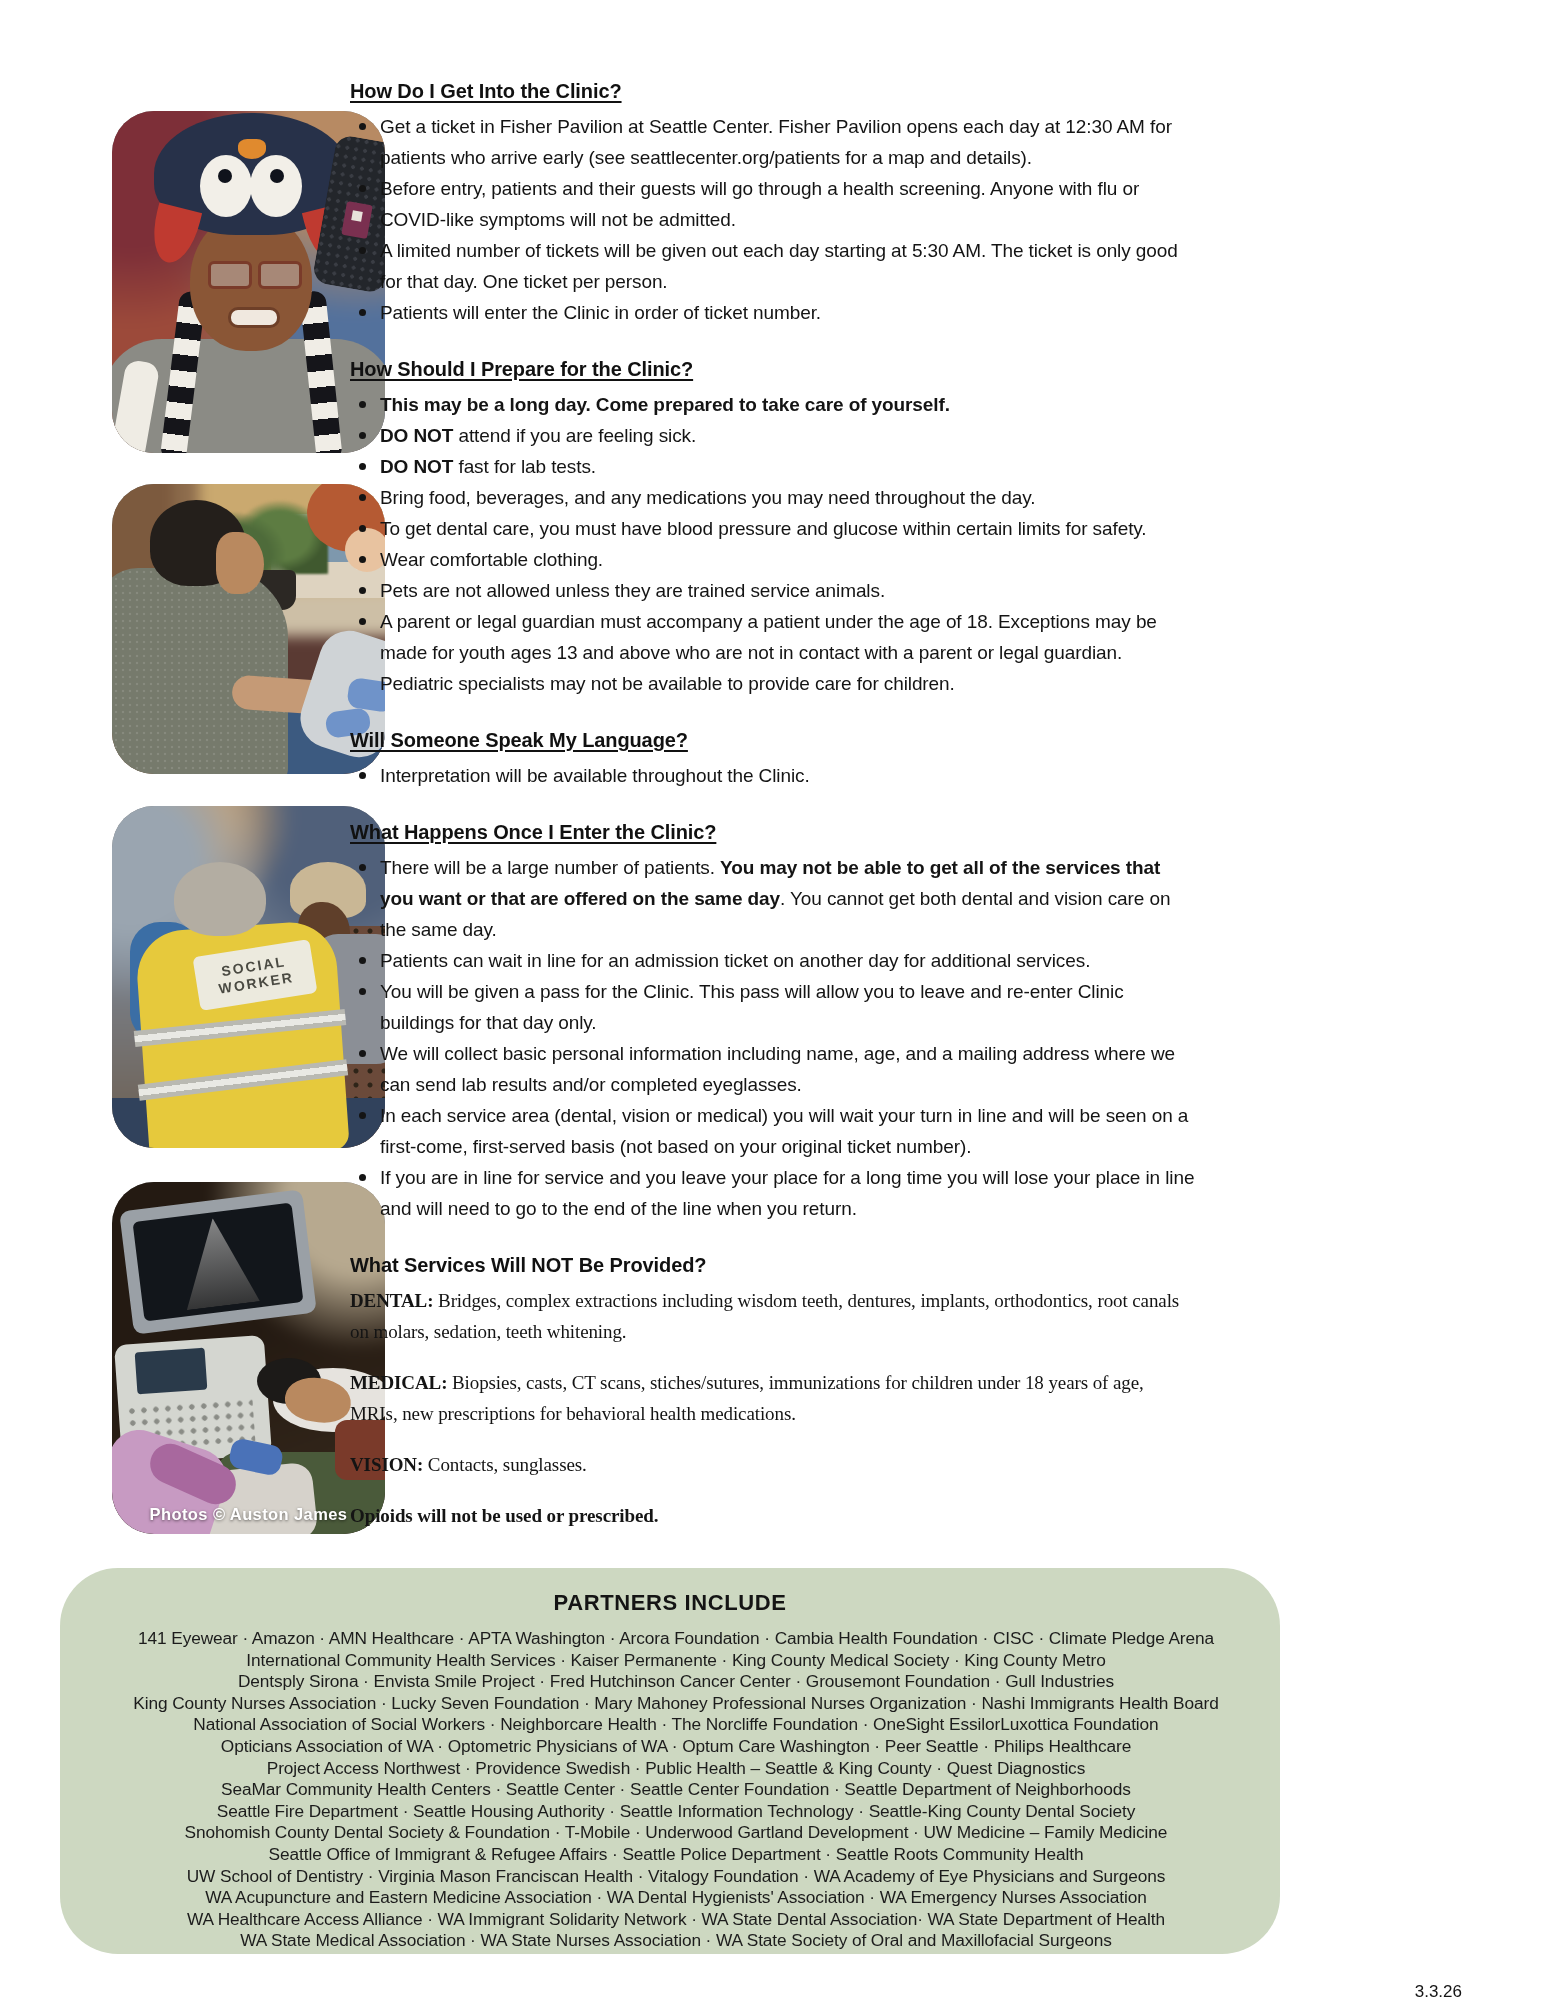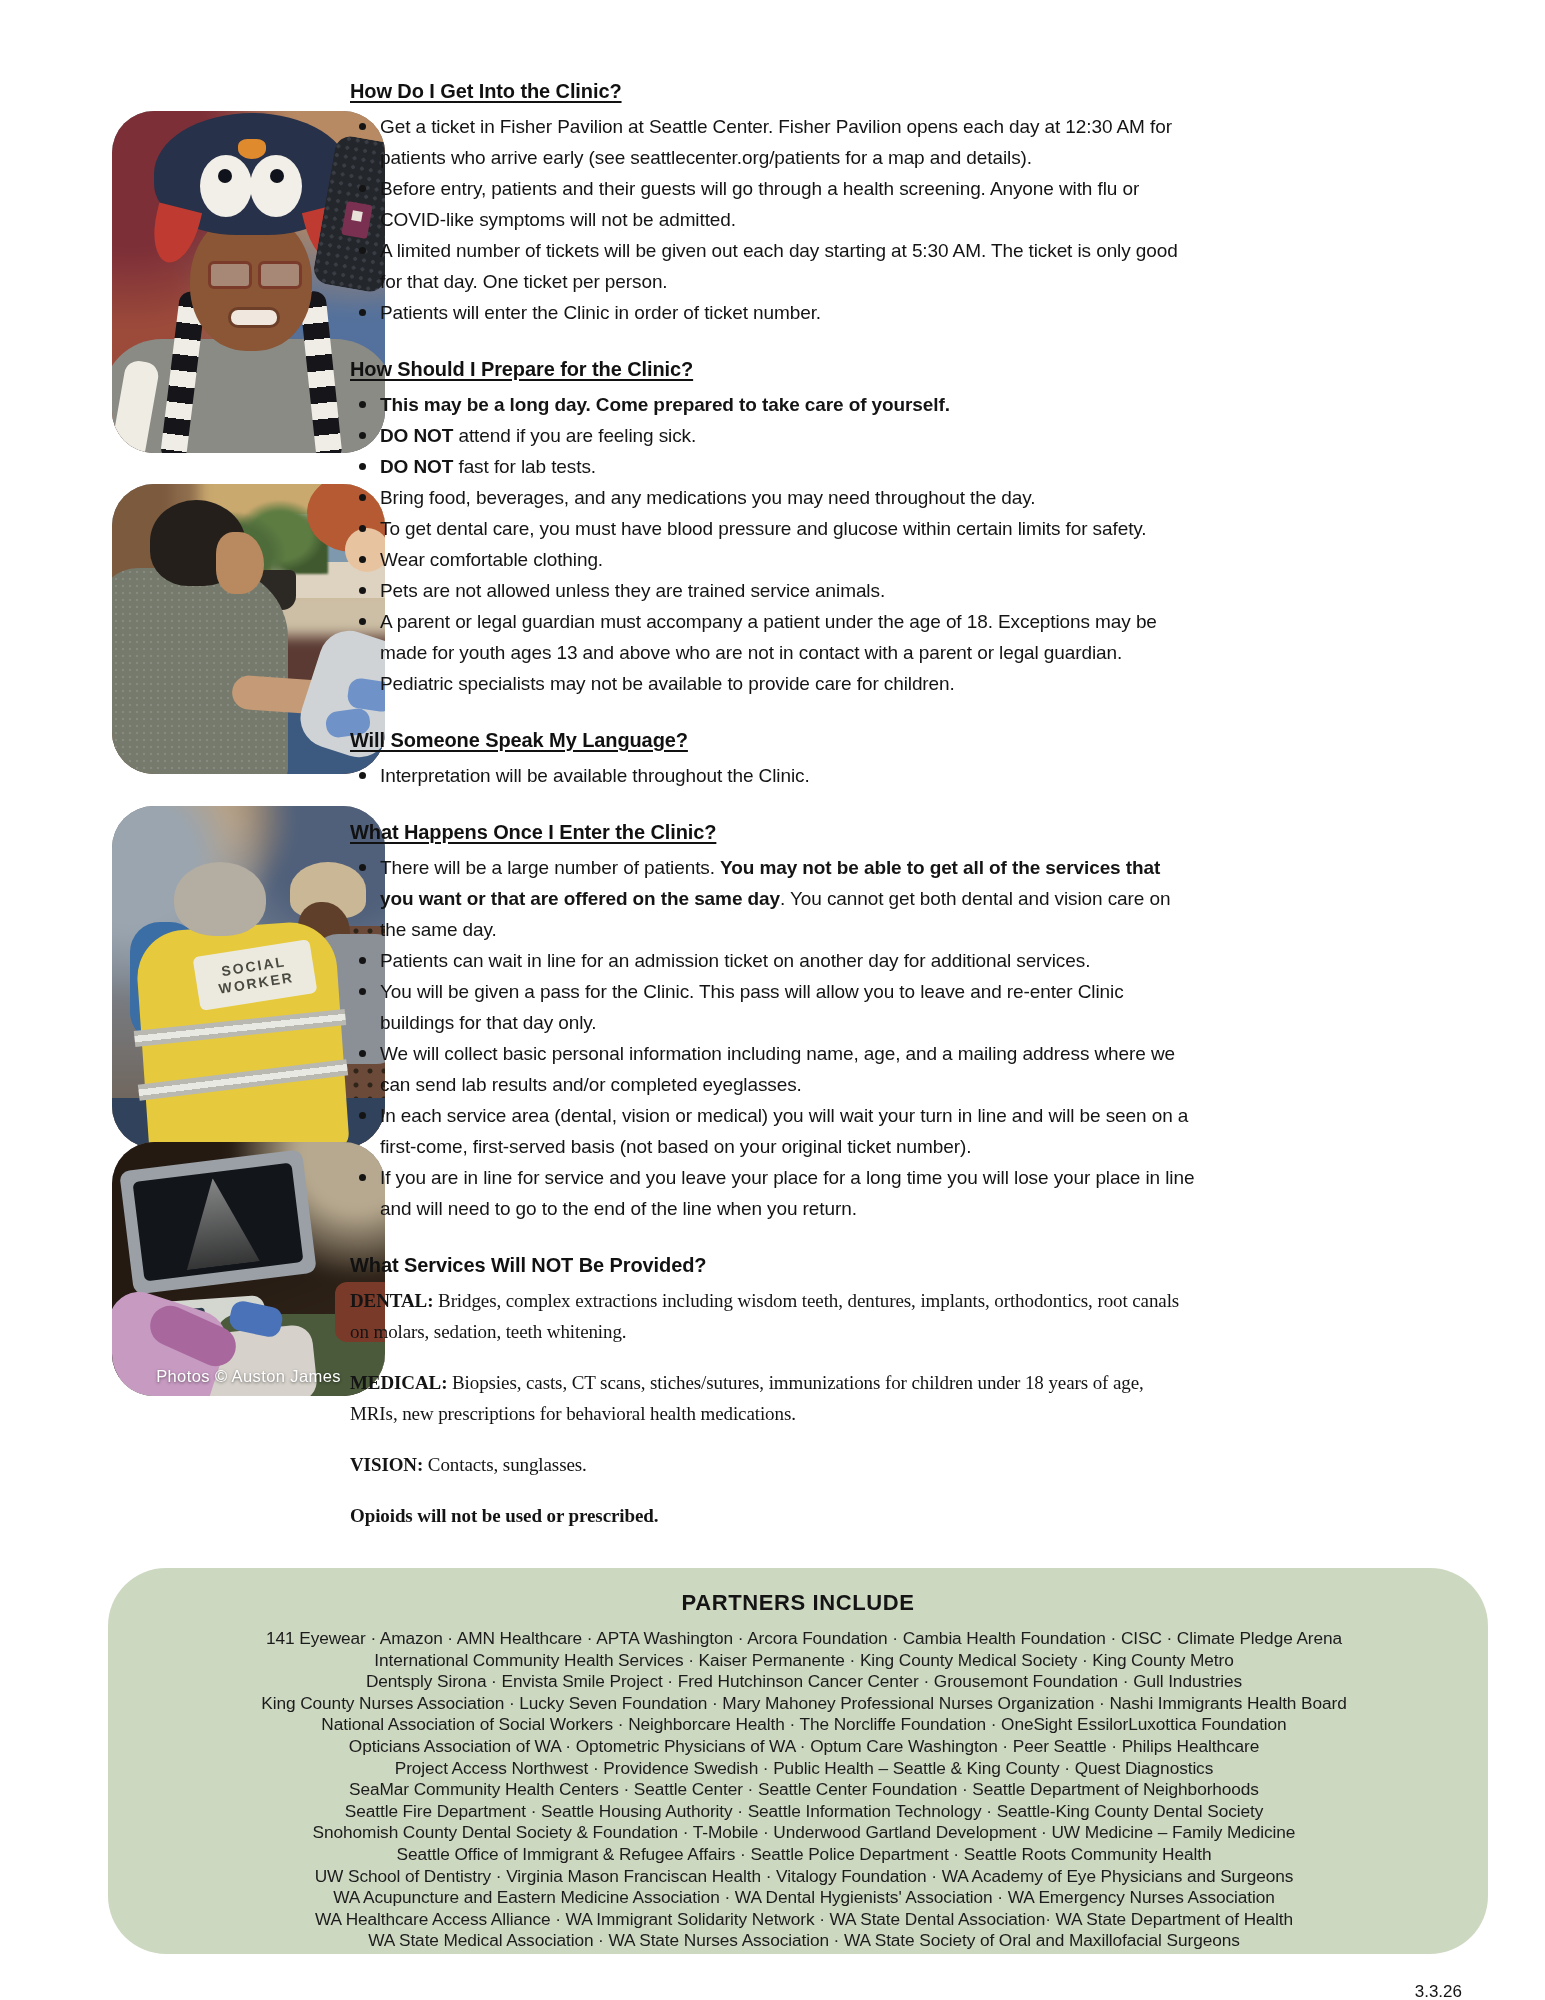--- a/index.html
+++ b/index.html
@@ -86,21 +86,21 @@
     display:flex;flex-direction:column;align-items:center;justify-content:center;}
   .p3-patch span{font-size:14px;font-weight:700;letter-spacing:2px;color:#4a4a42;line-height:17px;}
   .p3-hair{left:62px;top:56px;width:92px;height:74px;background:#b3ada2;border-radius:50% 50% 44% 44%;}
   .p3-shoulder{left:18px;top:116px;width:70px;height:120px;background:#3b6ea5;border-radius:30px;}
   .p3-beanie{left:178px;top:56px;width:76px;height:56px;background:#c9b795;border-radius:50% 50% 30% 30%;}
   .p3-face2{left:186px;top:96px;width:52px;height:58px;background:#5f3f2a;border-radius:45% 55% 50% 50%;}
   .p3-jacket{left:200px;top:128px;width:90px;height:130px;background:#8b8f96;border-radius:26px;}
   .p3-jeans{left:-10px;bottom:-10px;width:300px;height:60px;background:#31425c;}
 
   
-  #photo4{top:1126px;height:254px;}
+  #photo4{top:1166px;height:352px;font-weight:bold;}
   .p4-bg{background:
     radial-gradient(circle at 85% 10%, #b7a98f 0 16%, transparent 34%),
     linear-gradient(160deg,#241a12 0 45%, #3a2c1e 100%),#241a12;}
   .p4-monitor{left:14px;top:18px;width:184px;height:124px;background:#9aa0a6;border-radius:10px;transform:rotate(-7deg);}
   .p4-screen{left:26px;top:30px;width:160px;height:100px;background:#12161b;border-radius:6px;transform:rotate(-7deg);overflow:hidden;}
   .p4-fan{position:absolute;left:40px;top:6px;width:80px;height:88px;background:linear-gradient(180deg,#9a9a9a,#3a3a3a);clip-path:polygon(50% 0,96% 100%,4% 100%);opacity:.85;}
   .p4-machine{left:6px;top:158px;width:150px;height:120px;background:#d4d6d0;border-radius:12px;transform:rotate(-4deg);}
   .p4-mscreen{left:24px;top:168px;width:70px;height:42px;background:#2a3a4a;border-radius:4px;transform:rotate(-4deg);}
   .p4-buttons{left:16px;top:220px;width:126px;height:44px;background:
     radial-gradient(circle at 5px 5px, #8a8c86 2.4px, transparent 3px) 0 0/12px 12px;transform:rotate(-4deg);}
@@ -121,22 +121,22 @@
   .q-heading{font-size:20px;font-weight:700;margin:0 0 8px 0;color:#111;letter-spacing:-0.1px;}
   .q-heading.underlined{text-decoration:underline;text-decoration-thickness:2px;text-underline-offset:3px;}
   .bullet-list{list-style:none;margin:0;padding:0;}
   .bullet-item{position:relative;padding-left:30px;font-size:19px;line-height:31px;letter-spacing:-0.1px;}
   .bullet-item::before{content:"";position:absolute;left:9px;top:12px;width:7px;height:7px;border-radius:50%;background:#141414;}
   .bullet-item b, .service-para b{font-weight:700;}
   .service-para{margin:0 0 20px 0;font-size:19px;line-height:31px;letter-spacing:-0.1px;font-family:Liberation Serif, serif;}
   .service-para:last-child{margin-bottom:0;}
 
   
-  .partners{position:absolute;left:60px;top:1568px;width:1380px;height:386px;border-radius:58px;
-    background:#cdd8c1;box-sizing:border-box;padding-top:22px;margin-left:48px;}
+  .partners{position:absolute;left:60px;top:1568px;width:1220px;height:386px;border-radius:58px;
+    background:#cdd8c1;box-sizing:border-box;padding-top:22px;}
   .partners-heading{text-align:center;font-size:22px;font-weight:700;letter-spacing:.6px;color:#141414;margin:0 0 12px 0;}
   .partner-line{text-align:center;font-size:17.3px;line-height:21.6px;color:#1c1c1c;margin:0;letter-spacing:-0.1px;padding-left:12px;}
 
   .version{position:absolute;right:83px;top:1962px;font-size:17px;color:#141414;margin-top:20px;}
 </style>
 </head>
 <body>
 
 <div class="page">
 

